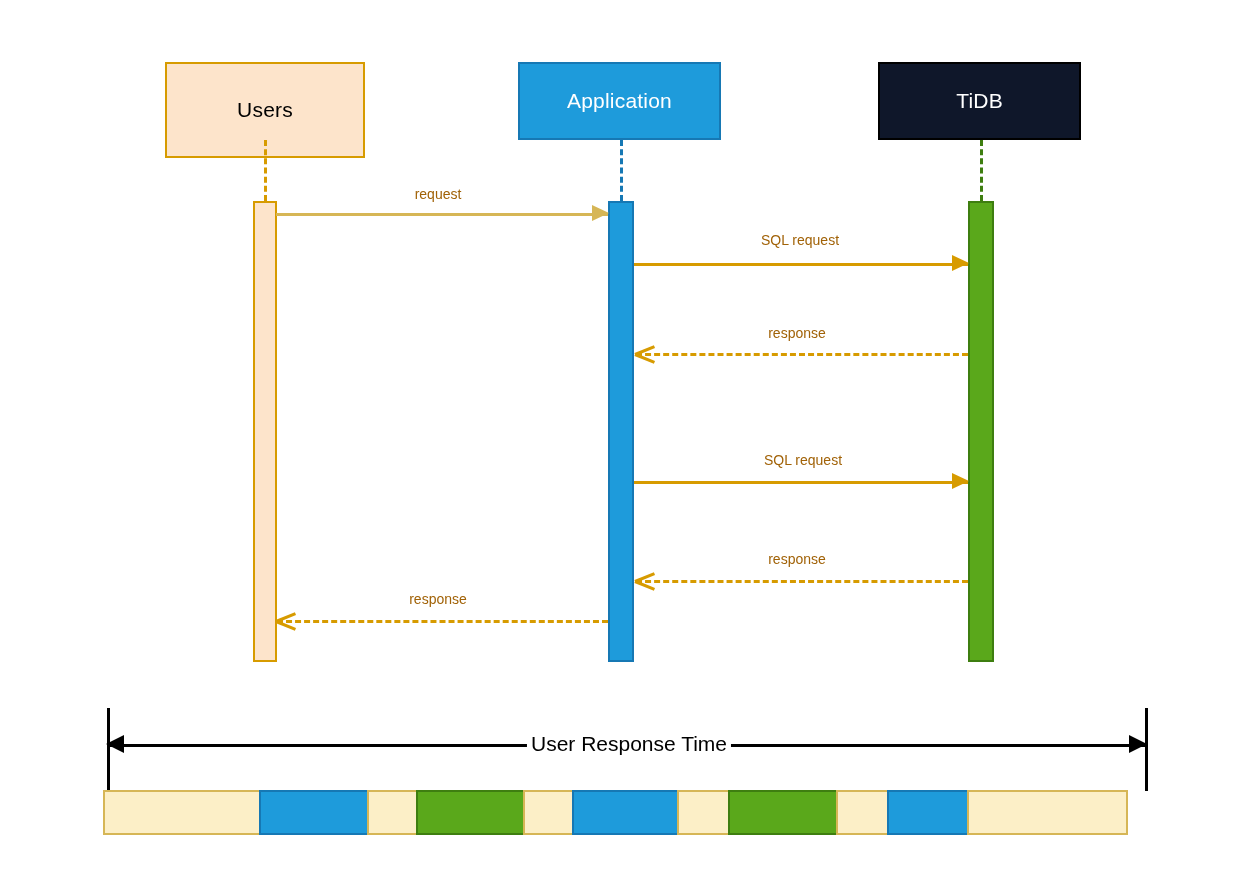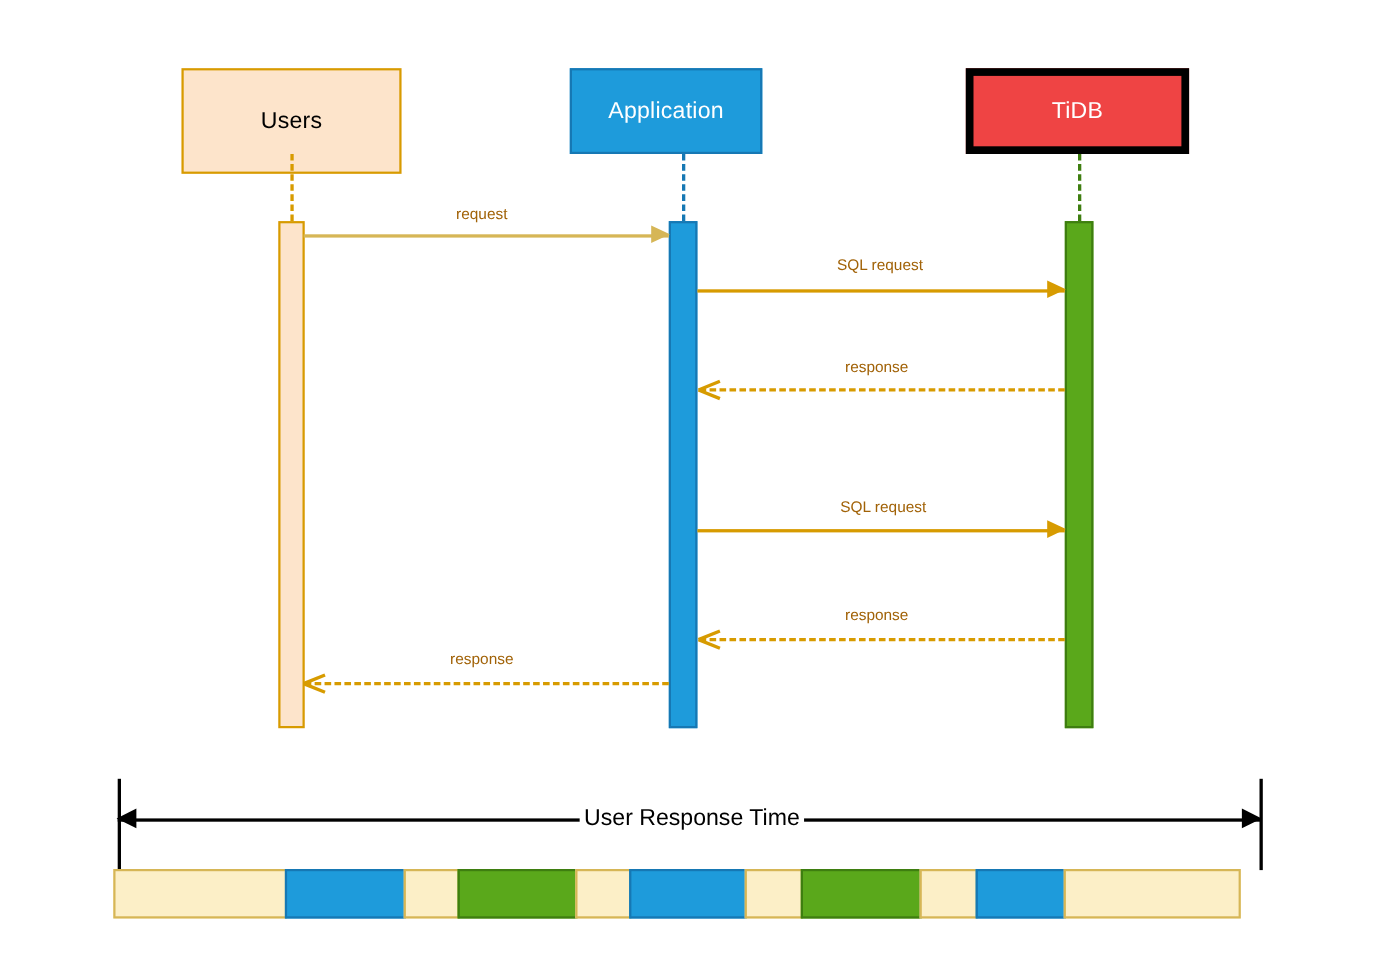--- a/index.html
+++ b/index.html
@@ -18,26 +18,26 @@
     box-sizing:border-box;
     display:flex; align-items:center; justify-content:center;
     font-size:21px;
     letter-spacing:.2px;
   }
   .actor-box.users{
     left:165px; top:62px; width:200px; height:96px;
     background:#FDE4CB; border:2px solid #D79B00; color:#000000;
   }
   .actor-box.app{
-    left:518px; top:62px; width:175px; height:78px;
+    left:518px; top:62px; width:203px; height:78px;
     background:#1E9BDB; border:2px solid #1678B4; color:#ffffff;
   }
   .actor-box.tidb{
     left:878px; top:62px; width:203px; height:78px;
-    background:#ef4444; border:7px solid #000000; color:#ffffff;
+    background:#0f172a; border:2px solid #000000; color:#ffffff;
   }
 
   
   .lifeline{
     position:absolute; width:0; border-left-width:3px; border-left-style:dashed;
   }
   .lifeline.users{ left:264px; top:140px; height:61px; border-left-color:#D79B00; }
   .lifeline.app  { left:620px; top:140px; height:61px; border-left-color:#1678B4; }
   .lifeline.tidb { left:980px; top:140px; height:61px; border-left-color:#3E7E10; }
 

